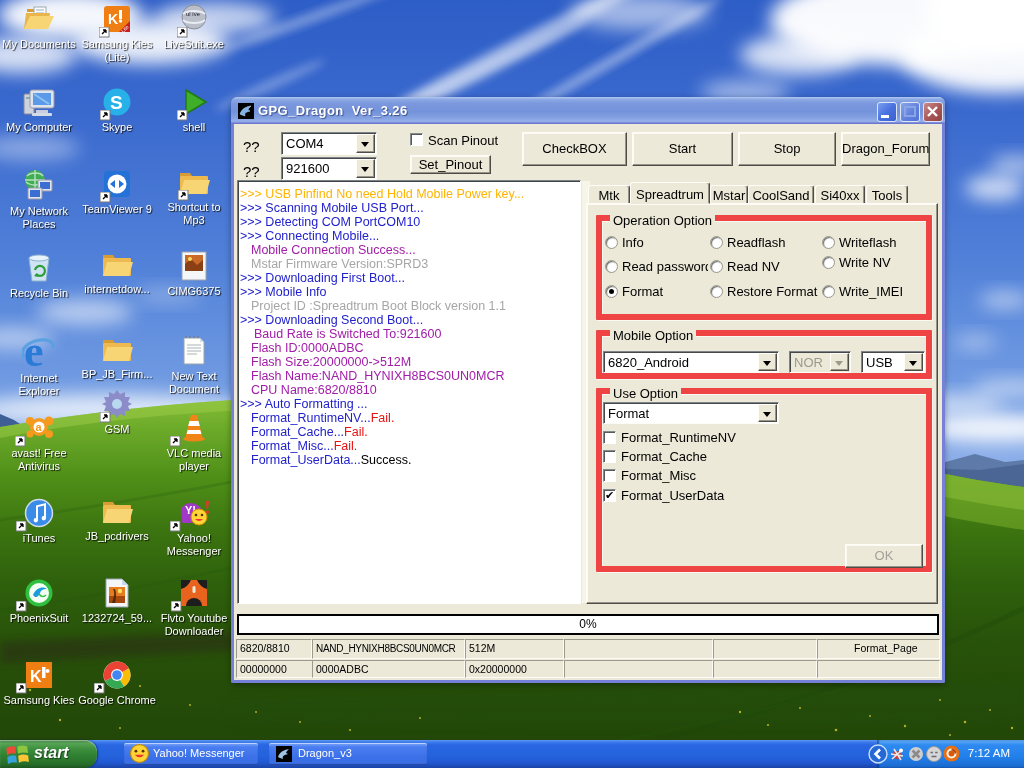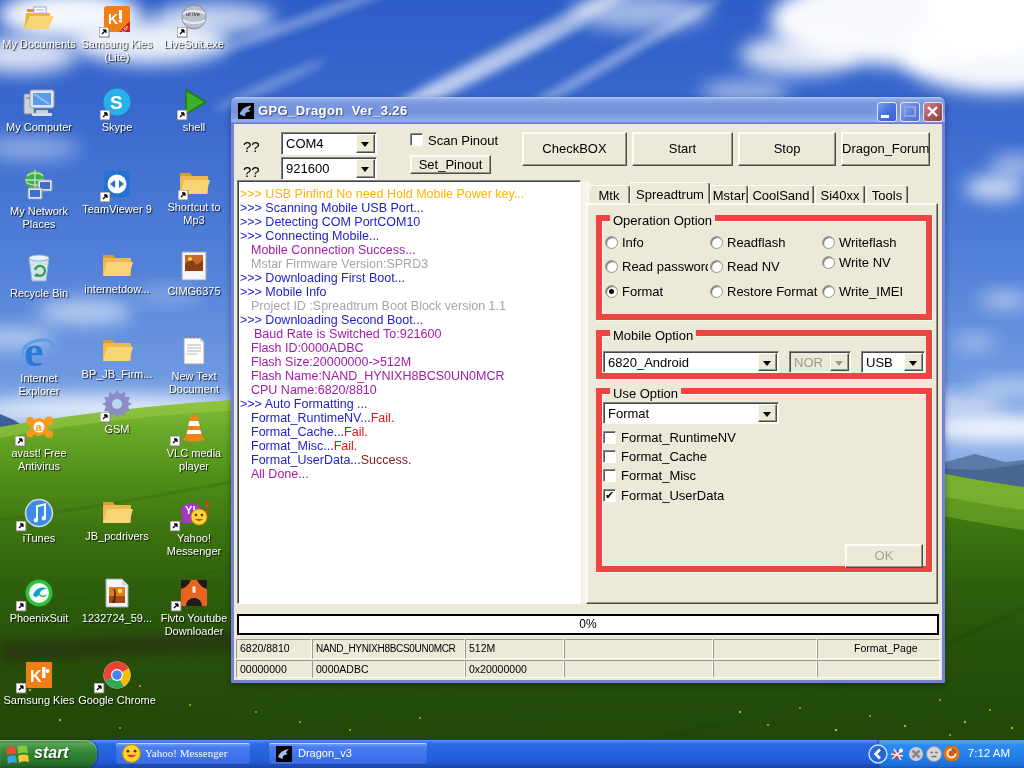--- a/index.html
+++ b/index.html
@@ -32,21 +32,21 @@
 .chk{position:absolute;width:13px;height:13px;box-sizing:border-box;background:#fff;border:1px solid;border-color:#838b8f #fff #fff #838b8f;box-shadow:inset 1px 1px 0 #55595c;}
 .chk.on:after{content:"\2714";position:absolute;left:1px;top:-1px;font-size:11px;color:#000;}
 #log{position:absolute;left:3px;top:56px;width:344px;height:424px;background:#fff;box-sizing:border-box;border:1px solid;border-color:#7b8287 #fff #fff #7b8287;box-shadow:inset 1px 1px 0 #3f4345;overflow:hidden;font-size:12.5px;line-height:14px;white-space:nowrap;padding-top:6px;}
 #log div{padding-left:2px;}
 #log .ind{padding-left:13px;}
 #log .b{color:#2121cd;}
 #log .o{color:#ffb400;}
 #log .p{color:#a11ca8;}
 #log .g{color:#a6a6a6;}
 #log .r{color:#e81111;}
-#log .s{color:#7f1d1d;}
+#log .s{color:#000000;}
 #scrl{position:absolute;left:348px;top:57px;width:8px;height:422px;background:#f7f4e8;}
 
 #tabs{position:absolute;left:352px;top:58px;width:352px;height:422px;}
 .tab{position:absolute;top:3px;height:19px;box-sizing:border-box;background:#ece9d8;border:1px solid;border-color:#fffdf5 #4e4c44 transparent #fffdf5;border-radius:3px 3px 0 0;box-shadow:inset -1px 0 0 #97958a;font-size:13px;text-align:center;padding-top:2px;}
 .tab.sel{top:0;height:22px;z-index:5;padding-top:4px;}
 #tabbody{position:absolute;left:0;top:21px;width:352px;height:401px;box-sizing:border-box;background:#ece9d8;border:1px solid;border-color:#fffdf5 #4e4c44 #4e4c44 #fffdf5;box-shadow:inset -1px -1px 0 #97958a,inset 1px 1px 0 #fbfaf4;}
 
 #prog{position:absolute;left:3px;top:490px;width:702px;height:21px;box-sizing:border-box;background:#fff;border:2px solid #000;font-size:12px;text-align:center;line-height:17px;}
 .cell{position:absolute;box-sizing:border-box;background:#ece9d8;border:1px solid;border-color:#9c9a8d #fdfcf7 #fdfcf7 #9c9a8d;font-size:10.5px;line-height:17px;padding-left:3px;overflow:hidden;white-space:nowrap;color:#000;}
 
@@ -510,21 +510,20 @@
    <div class="p ind" style="padding-left:16px;">Baud Rate is Switched To:921600</div>
    <div class="p ind">Flash ID:0000ADBC</div>
    <div class="p ind">Flash Size:20000000-&gt;512M</div>
    <div class="p ind">Flash Name:NAND_HYNIXH8BCS0UN0MCR</div>
    <div class="p ind">CPU Name:6820/8810</div>
    <div class="b">&gt;&gt;&gt; Auto Formatting ...</div>
    <div class="b ind">Format_RuntimeNV...<span class="r">Fail.</span></div>
    <div class="b ind">Format_Cache...<span class="r">Fail.</span></div>
    <div class="b ind">Format_Misc...<span class="r">Fail.</span></div>
    <div class="b ind">Format_UserData...<span class="s">Success.</span></div>
-   <div class="p ind">All Done...</div>
   </div>
   <div id="scrl"></div>
   <div id="tabs">
    <div class="tab" style="left:2px;width:42px;">Mtk</div>
    <div class="tab sel" style="left:44px;width:80px;">Spreadtrum</div>
    <div class="tab" style="left:124px;width:38px;">Mstar</div>
    <div class="tab" style="left:162px;width:66px;">CoolSand</div>
    <div class="tab" style="left:229px;width:50px;">Si40xx</div>
    <div class="tab" style="left:280px;width:42px;">Tools</div>
    <div id="tabbody">
@@ -603,21 +602,21 @@
   <svg width="26" height="24" style="position:absolute;left:5px;top:3px;" viewBox="0 0 26 24">
    <g transform="rotate(-6 13 11)">
    <path d="M2,4 Q6,1.5 11,3.5 L11,10.5 Q6,8.5 2,11 Z" fill="#ee4a38"></path>
    <path d="M13,3.8 Q18,2 23,4.5 L23,11 Q18,9 13,10.8 Z" fill="#8cc63f"></path>
    <path d="M2,13 Q6,10.5 11,12.5 L11,19.5 Q6,17.5 2,20 Z" fill="#38a2dc"></path>
    <path d="M13,12.8 Q18,11 23,13.5 L23,20 Q18,18 13,19.8 Z" fill="#fdc436"></path>
    </g>
   </svg>
   <span class="st">start</span>
  </div>
- <div class="task" style="left:116px;width:134px;font-family:Liberation Serif, serif;">
+ <div class="task" style="left:124px;width:134px;">
   <svg width="19" height="19" style="position:absolute;left:6px;top:1px;" viewBox="0 0 16 16">
         <circle cx="8" cy="8" r="7.5" fill="#ffd437"></circle>
         <circle cx="8" cy="8" r="7.5" fill="none" stroke="#c79100" stroke-width="1"></circle>
         <circle cx="5" cy="6" r="1.2" fill="#5a3400"></circle>
         <circle cx="11" cy="6" r="1.2" fill="#5a3400"></circle>
         <path d="M4,9 Q8,13.5 12,9 Z" fill="#e33"></path>
       </svg>
   <span style="position:absolute;left:29px;">Yahoo! Messenger</span>
  </div>
  <div class="task" style="left:269px;width:158px;">

